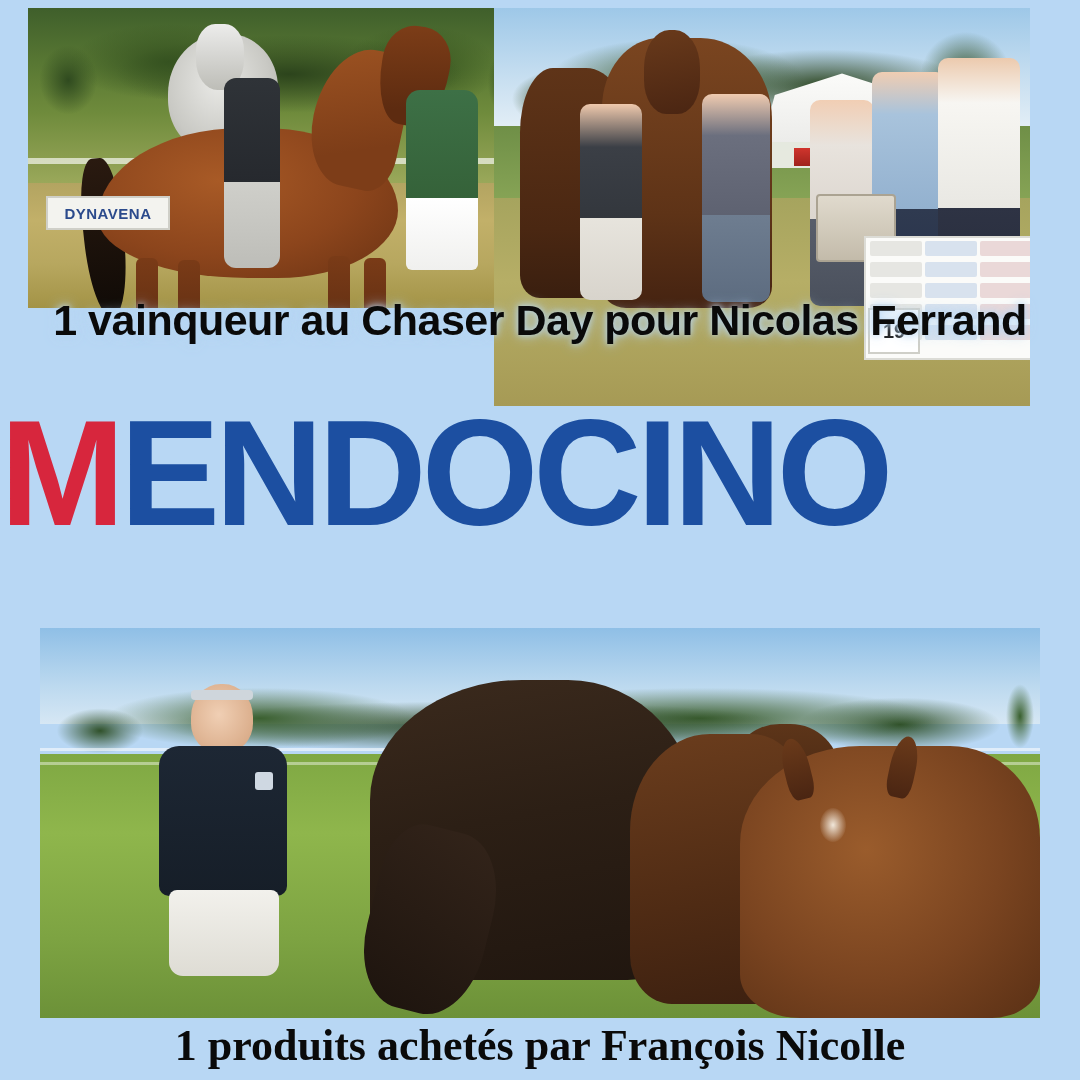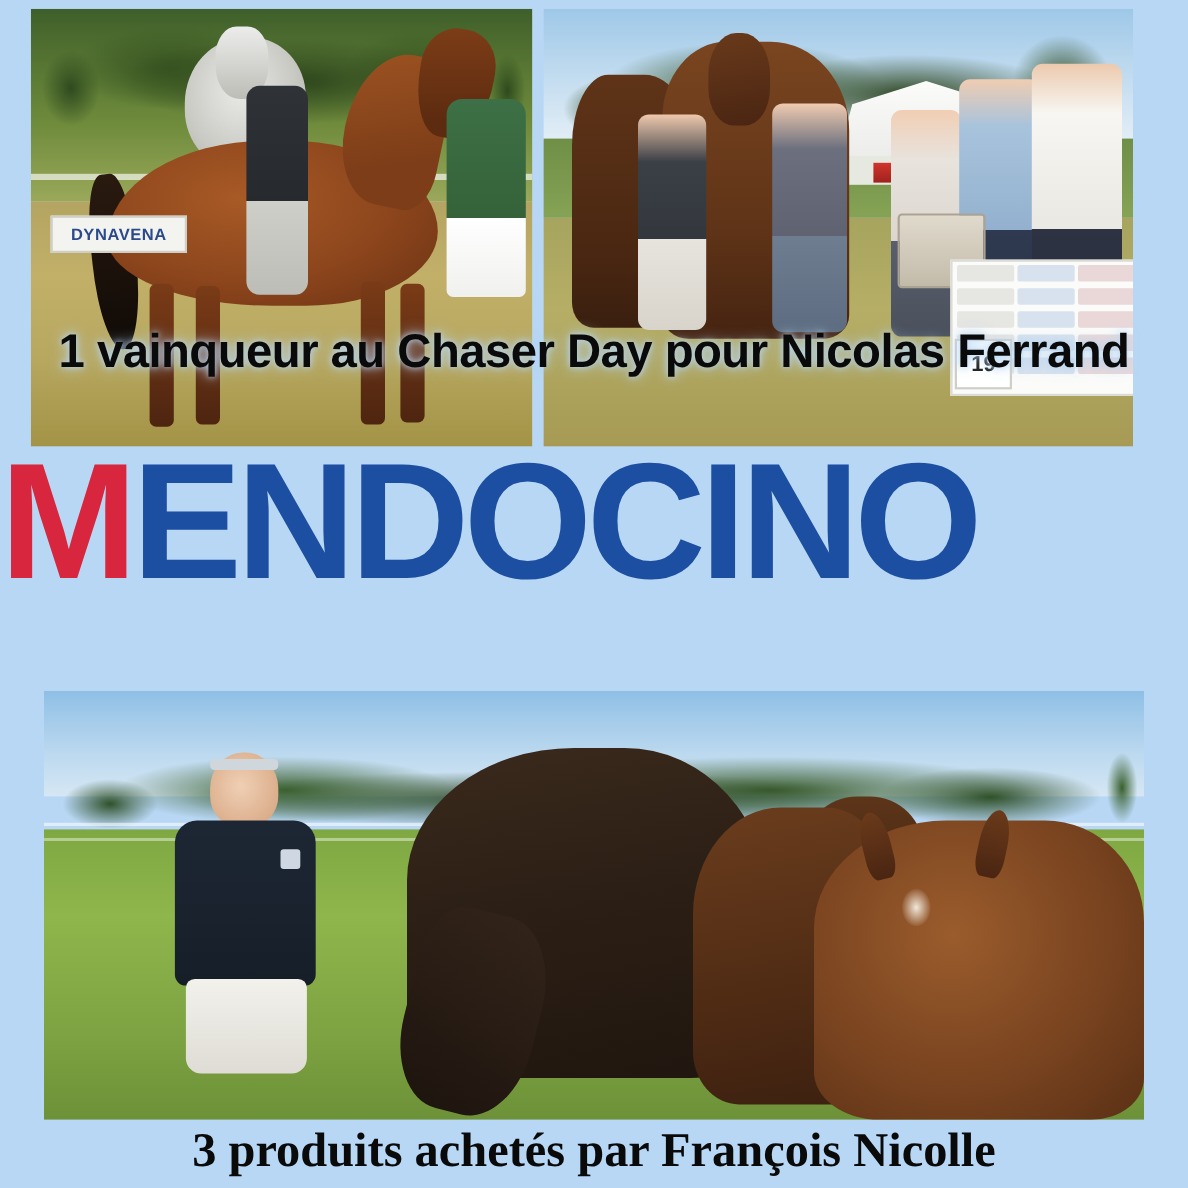--- a/index.html
+++ b/index.html
@@ -23,21 +23,21 @@
   
   .photo {
     position: absolute;
     overflow: hidden;
   }
   .photo .sky    { position:absolute; left:0; right:0; }
   .photo .ground { position:absolute; left:0; right:0; }
 
   
   #photo-top-left {
-    left: 28px; top: 8px; width: 456px; height: 398px;
+    left: 28px; top: 8px; width: 456px; height: 300px; padding-left: 47px;
   }
   #photo-top-left .sky {
     top: 0; height: 175px;
     background: linear-gradient(180deg,#3f5f2b 0%, #5b7a34 35%, #6f8b3c 60%, #9aa85a 100%);
   }
   #photo-top-left .ground {
     top: 175px; bottom: 0;
     background: linear-gradient(180deg,#b3a461 0%, #c2b069 30%, #b7a75f 65%, #a39346 100%);
   }
   #photo-top-left .treeline {
@@ -442,15 +442,15 @@
     <div class="mare-dark-neck"></div>
     <div class="foal-far"></div>
     <div class="foal-mid"></div>
     <div class="foal-right">
       <div class="ear-l"></div>
       <div class="ear-r"></div>
       <div class="blaze"></div>
     </div>
   </div>
 
-  <div class="footline">3 produits achetés par François Nicolle</div>
+  <div class="footline">1 produits achetés par François Nicolle</div>
 
 </div>
 
 </body></html>

